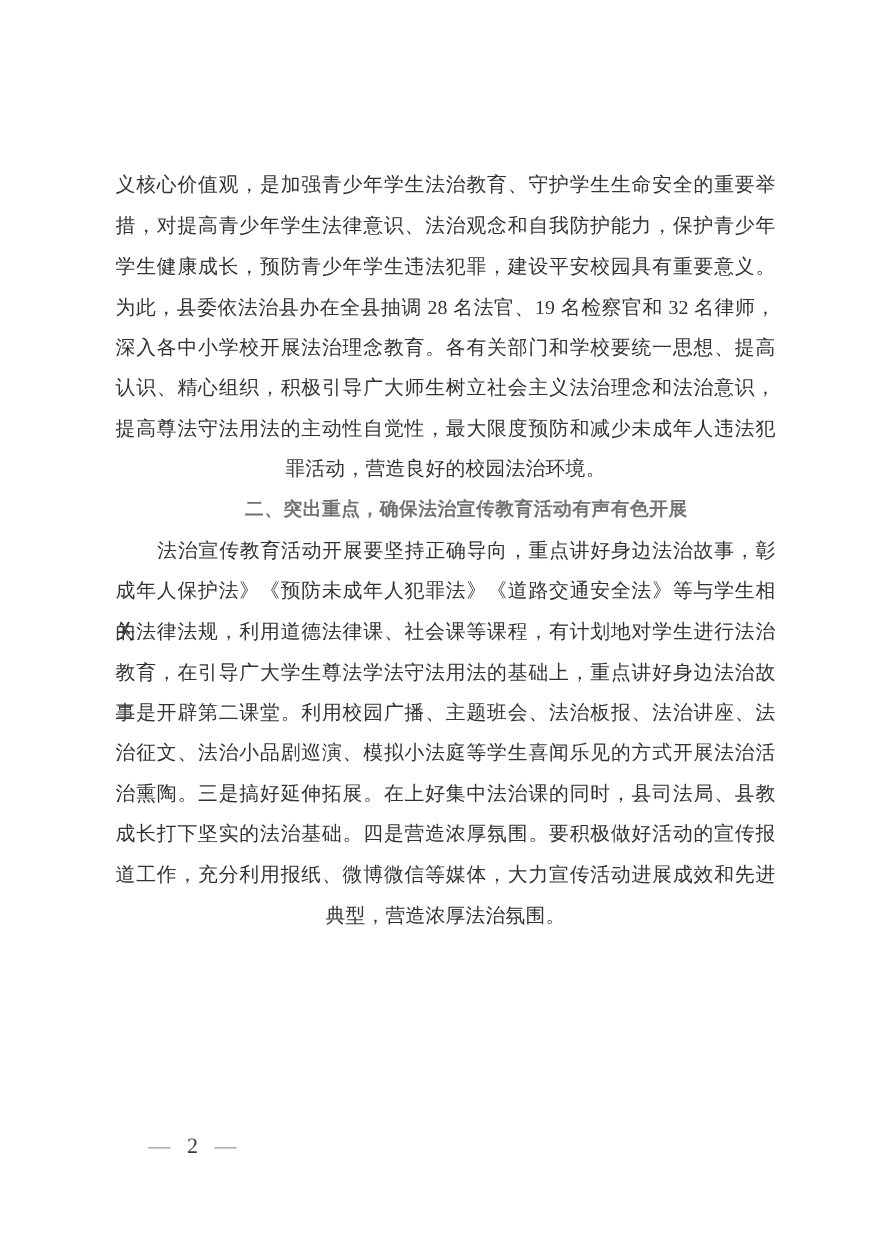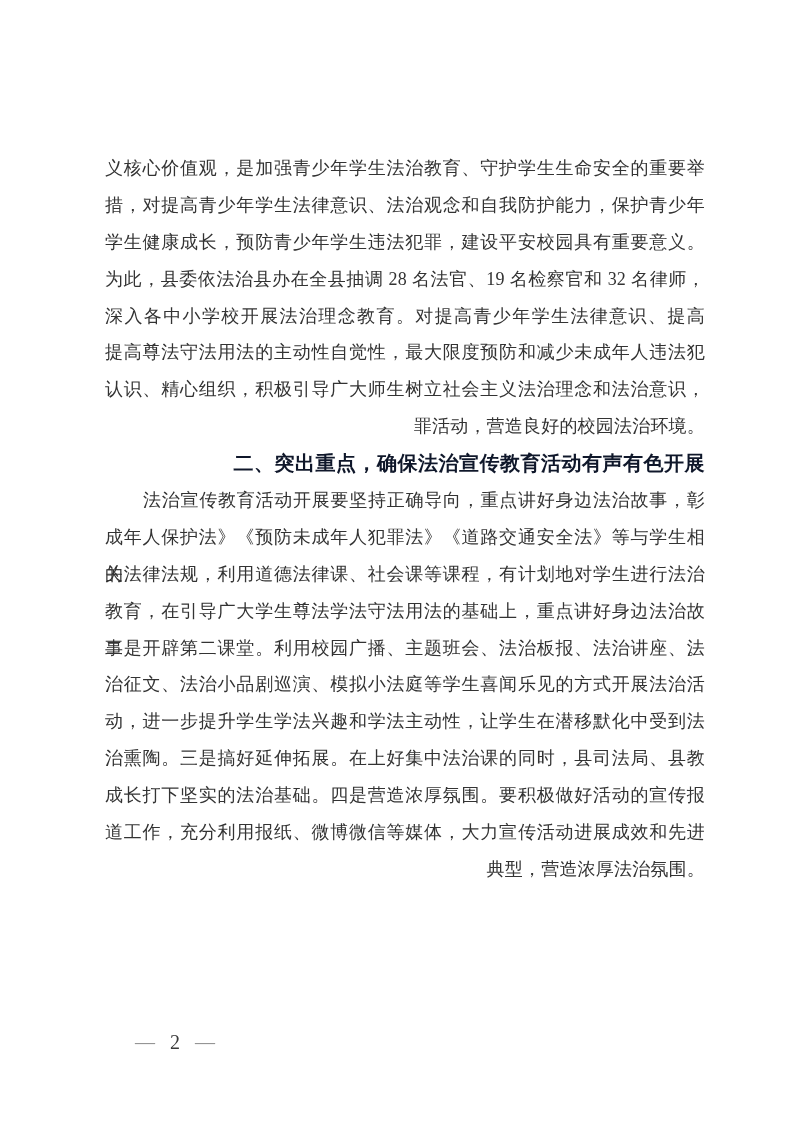--- a/index.html
+++ b/index.html
@@ -24,37 +24,37 @@
     left: 105px;
     top: 150px;
     width: 600px;
     color: #333333;
   }
   .block { margin: 0; }
   .line {
     height: 36.9px;
     line-height: 36.9px;
     font-size: 18px;
-    text-align: right;
+    text-align: center;
     white-space: normal;
     letter-spacing: 0.2px;
   }
   .line.just {
     text-align: justify;
     text-align-last: justify;
     text-justify: inter-character;
   }
   .line.indent {
     text-indent: 38px;
   }
   .block.heading .line {
     font-family: Liberation Sans, sans-serif;
     font-weight: 700;
-    font-size: 20px;
-    color: #0f172a;
+    font-size: 17px;
+    color: #737373;
     letter-spacing: 0.5px;
   }
   .footer {
     position: absolute;
     left: 130px;
     top: 1028px;
     height: 28px;
     line-height: 28px;
     font-size: 20px;
     color: #3a3a3a;
@@ -68,36 +68,35 @@
 </head>
 <body>
 
 <div class="page">
   <main class="content">
       <div class="block body">
         <div class="line just">义核心价值观，是加强青少年学生法治教育、守护学生生命安全的重要举</div>
         <div class="line just">措，对提高青少年学生法律意识、法治观念和自我防护能力，保护青少年</div>
         <div class="line just">学生健康成长，预防青少年学生违法犯罪，建设平安校园具有重要意义。</div>
         <div class="line just">为此，县委依法治县办在全县抽调 28 名法官、19 名检察官和 32 名律师，</div>
-        <div class="line just">深入各中小学校开展法治理念教育。对提高青少年学生法律意识、提高</div>
+        <div class="line just">深入各中小学校开展法治理念教育。各有关部门和学校要统一思想、提高</div>
+        <div class="line just">认识、精心组织，积极引导广大师生树立社会主义法治理念和法治意识，</div>
         <div class="line just">提高尊法守法用法的主动性自觉性，最大限度预防和减少未成年人违法犯</div>
-        <div class="line just">认识、精心组织，积极引导广大师生树立社会主义法治理念和法治意识，</div>
         <div class="line">罪活动，营造良好的校园法治环境。</div>
       </div>
       <div class="block heading">
         <div class="line indent">二、突出重点，确保法治宣传教育活动有声有色开展</div>
       </div>
       <div class="block body">
         <div class="line just indent">法治宣传教育活动开展要坚持正确导向，重点讲好身边法治故事，彰</div>
         <div class="line just">成年人保护法》《预防未成年人犯罪法》《道路交通安全法》等与学生相关</div>
         <div class="line just">的法律法规，利用道德法律课、社会课等课程，有计划地对学生进行法治</div>
         <div class="line just">教育，在引导广大学生尊法学法守法用法的基础上，重点讲好身边法治故事。</div>
         <div class="line just">二是开辟第二课堂。利用校园广播、主题班会、法治板报、法治讲座、法</div>
         <div class="line just">治征文、法治小品剧巡演、模拟小法庭等学生喜闻乐见的方式开展法治活</div>
-        <div class="line just">动，进一步提升学生学法兴趣和学法主动性，让学生在潜移默化中受到法</div>
         <div class="line just">治熏陶。三是搞好延伸拓展。在上好集中法治课的同时，县司法局、县教</div>
         <div class="line just">成长打下坚实的法治基础。四是营造浓厚氛围。要积极做好活动的宣传报</div>
         <div class="line just">道工作，充分利用报纸、微博微信等媒体，大力宣传活动进展成效和先进</div>
         <div class="line">典型，营造浓厚法治氛围。</div>
       </div>
     </main>
   <div class="footer">
     <span class="dash">—</span>
     <span class="pagenum">2</span>
     <span class="dash">—</span>

